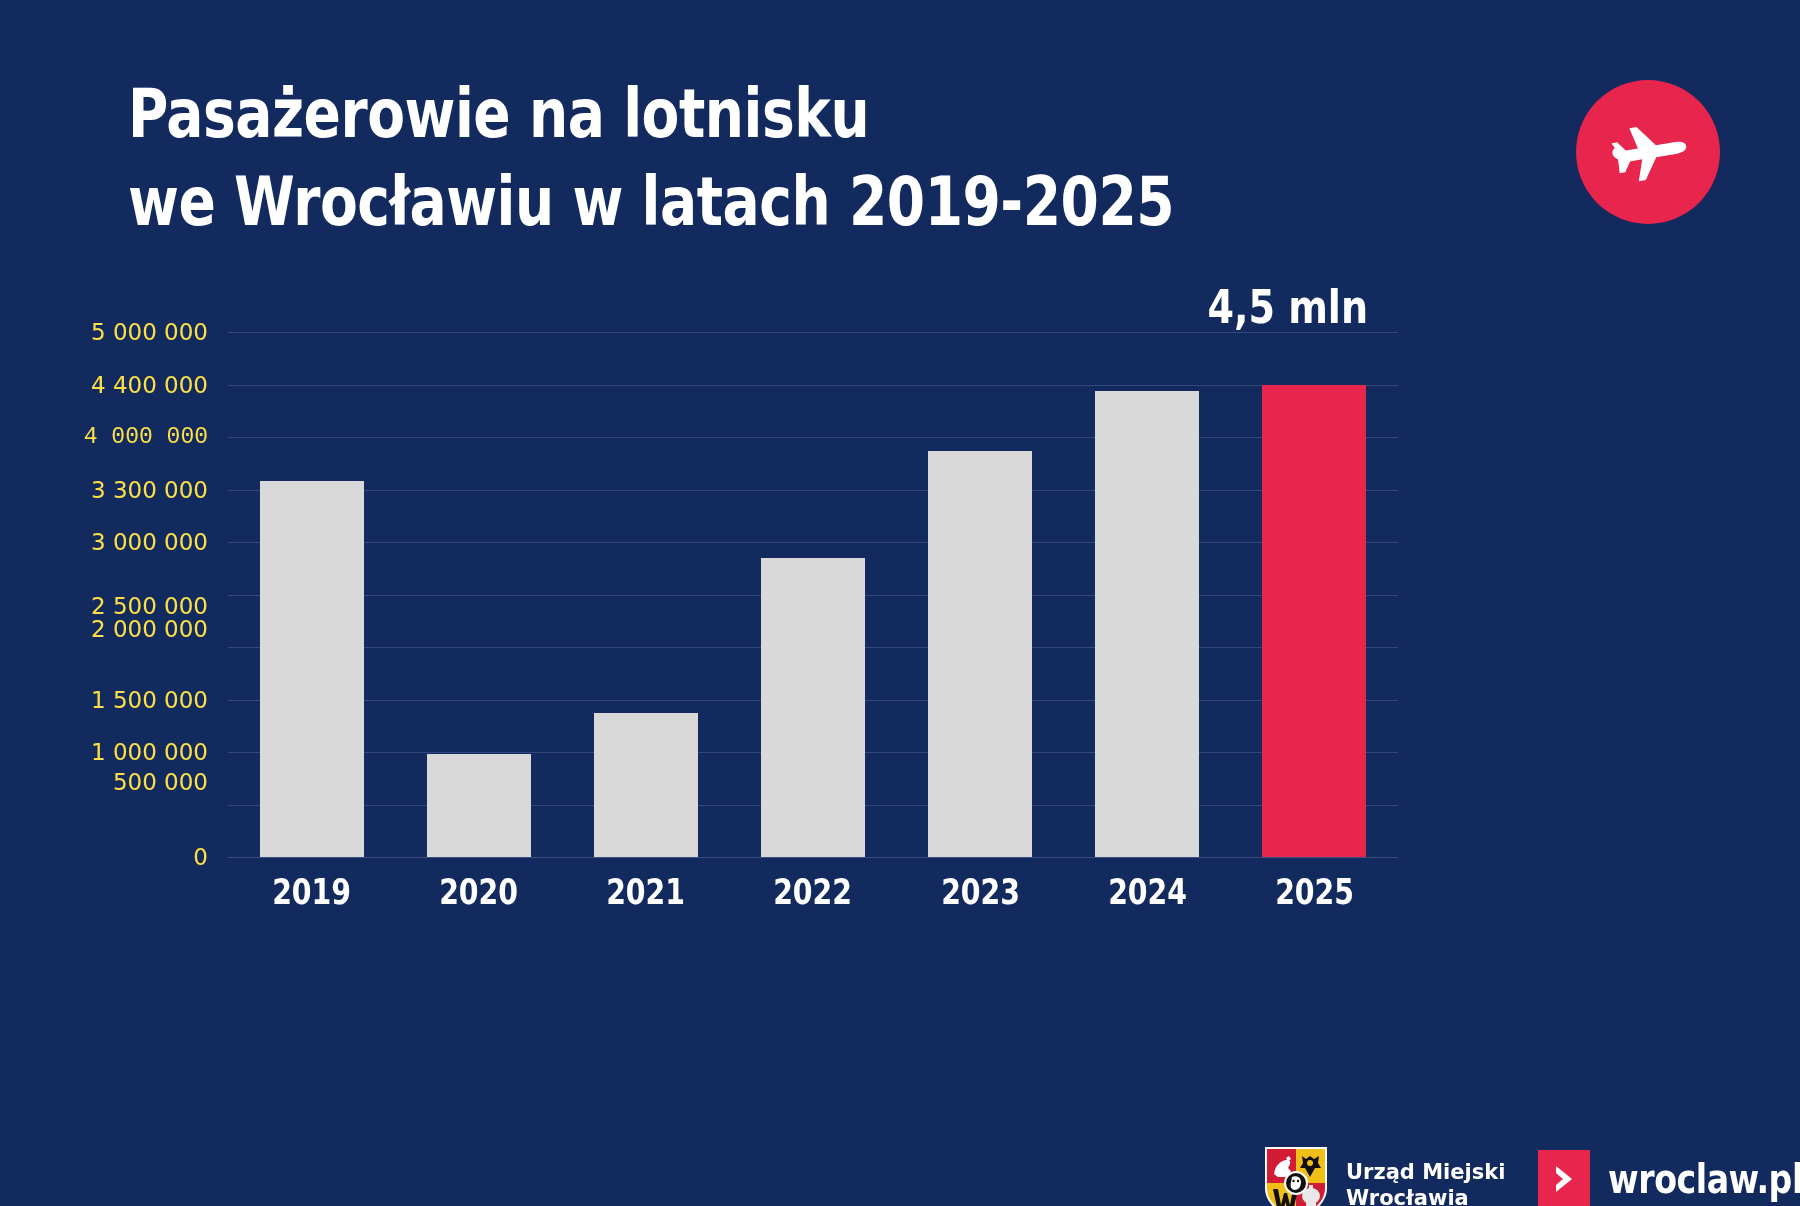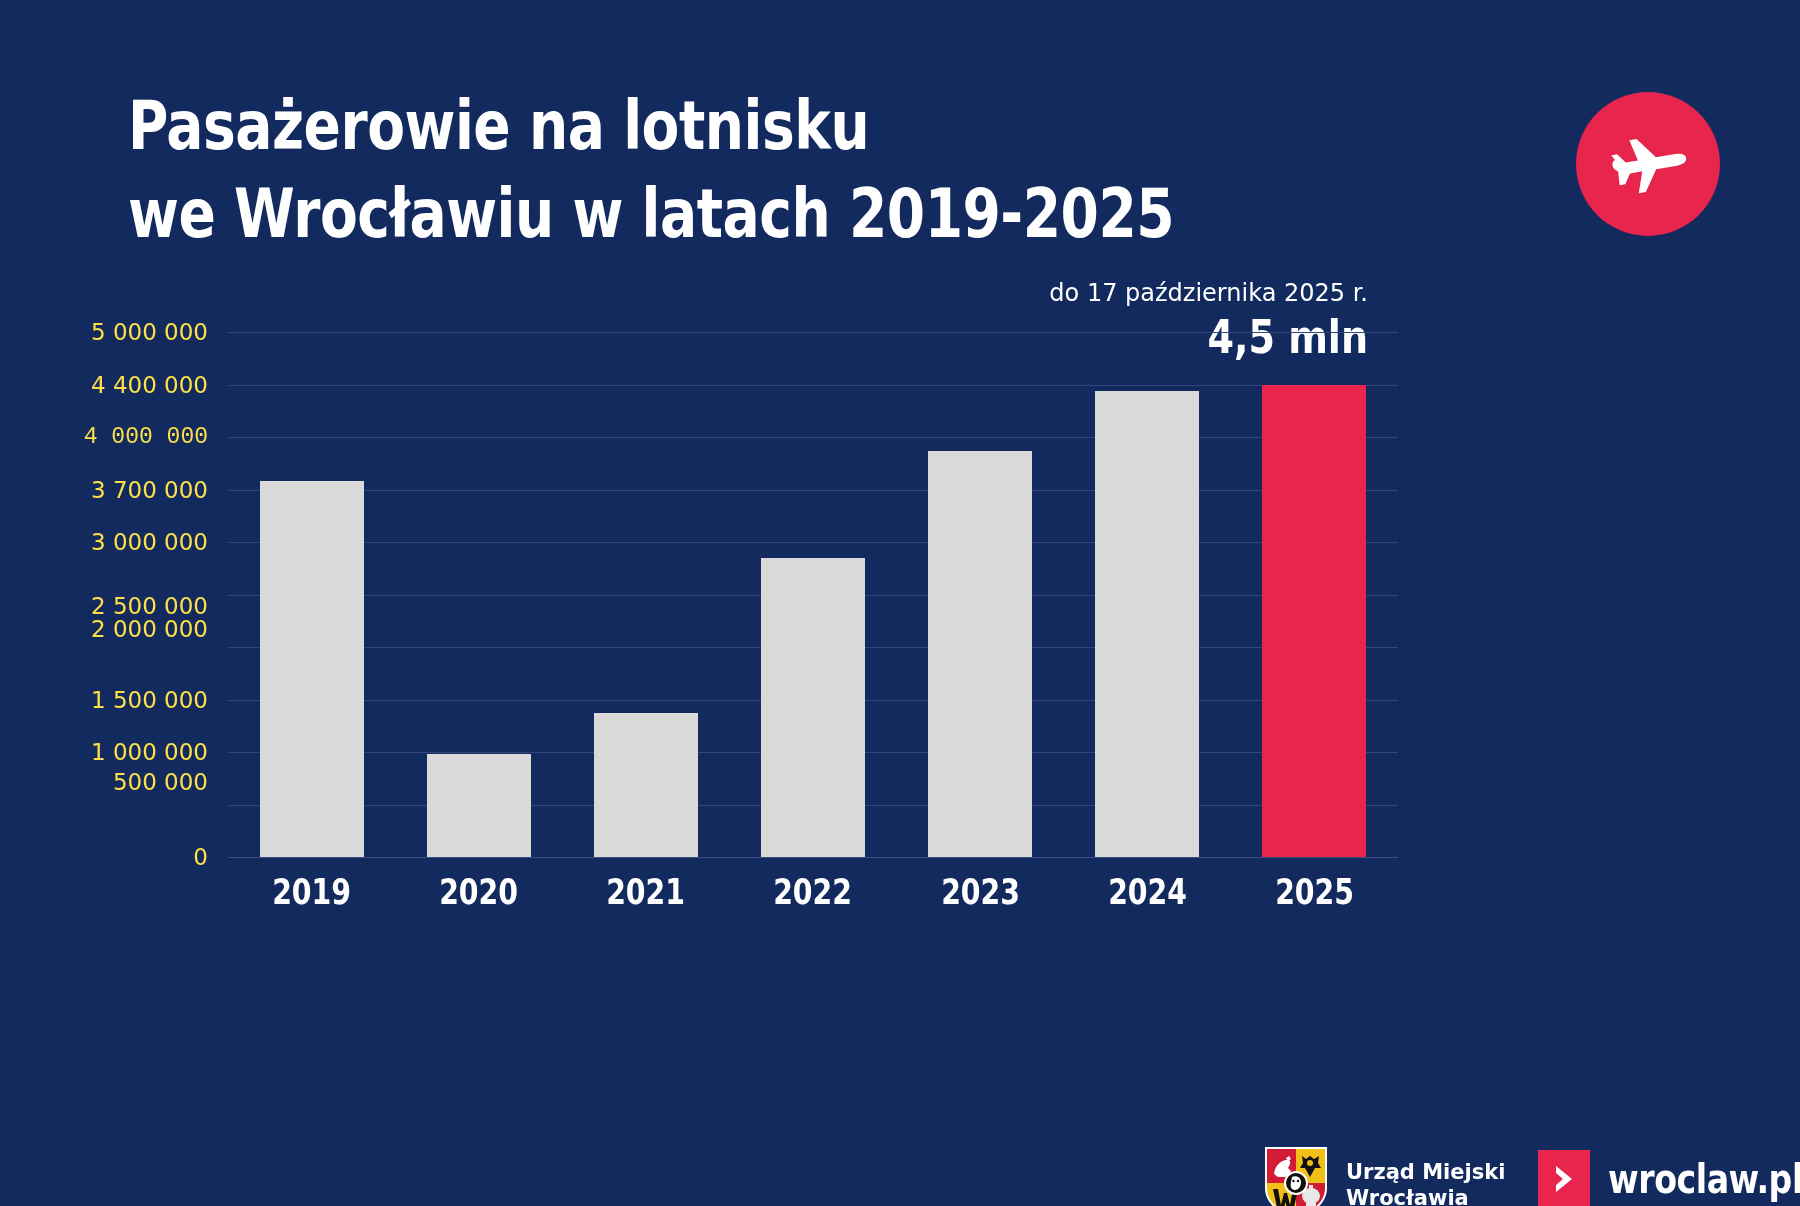--- a/index.html
+++ b/index.html
@@ -4,21 +4,21 @@
 <style>
   html,body{margin:0;padding:0;}
   body{
     width:1800px;height:1206px;
     background:#132a5e;
     font-family:"Liberation Sans", sans-serif;
     overflow:hidden;
     position:relative;
   }
   
-  #header{position:absolute;left:0;top:16px;width:1425px;height:270px;}
+  #header{position:absolute;left:0;top:4px;width:1425px;height:270px;}
   #title{
     position:absolute;left:128px;top:66px;width:1200px;
     color:#ffffff;
     font-family:"Liberation Sans Narrow","DejaVu Sans Condensed","Liberation Sans",sans-serif;
     font-weight:bold;
     font-size:68px;
     line-height:1.30;
     letter-spacing:-0.5px;
     transform:scaleX(0.90);
     transform-origin:left top;
@@ -111,33 +111,32 @@
 we Wrocławiu w latach 2019-2025</div>
 
   <div id="plane-badge">
     <svg width="92" height="92" viewBox="0 0 64 64" aria-hidden="true">
       <path fill="#ffffff" d="M6.5 26.0 L10.5 25.2 L16.5 31.0 L25.0 29.5 L19.0 15.5 L24.0 14.6 L37.5 27.3 L51.0 25.0 C55.5 24.3 58.5 25.6 58.6 28.2 C58.7 30.8 55.9 32.6 51.3 33.4 L37.7 35.7 L30.5 51.5 L25.6 52.4 L28.0 37.1 L19.5 38.6 L16.2 46.0 L12.3 46.8 L11.2 37.2 C9.0 36.2 7.6 34.9 7.3 33.3 C7.0 31.6 7.6 30.2 9.0 29.3 Z"></path>
     </svg>
   </div>
 </div>
 
 <div id="annot">
-  <div id="annot-date">do 17 października 2025 r.</div>
   <div id="annot-value">4,5 mln</div>
 </div>
 
 <div id="ylabels">
     <div class="yl" style="top: 525px;">0</div>
     <div class="yl" style="top: 450px;">500 000</div>
     <div class="yl" style="top: 420px;">1 000 000</div>
     <div class="yl" style="top: 367.5px;">1 500 000</div>
     <div class="yl" style="top: 297px;">2 000 000</div>
     <div class="yl" style="top: 274px;">2 500 000</div>
     <div class="yl" style="top: 210px;">3 000 000</div>
-    <div class="yl" style="top: 157.5px;">3 700 000</div>
+    <div class="yl" style="top: 157.5px;">3 300 000</div>
     <div class="yl" style="top: 105px; font-family: Liberation Mono, monospace;">4 000 000</div>
     <div class="yl" style="top: 52.5px;">4 400 000</div>
     <div class="yl" style="top: 0px;">5 000 000</div>
   </div>
 <div class="plot">
   <div class="gridlayer">
       <div class="gridline zero" style="top: 525px;"></div>
       <div class="gridline" style="top: 472.5px;"></div>
       <div class="gridline" style="top: 420px;"></div>
       <div class="gridline" style="top: 367.5px;"></div>

